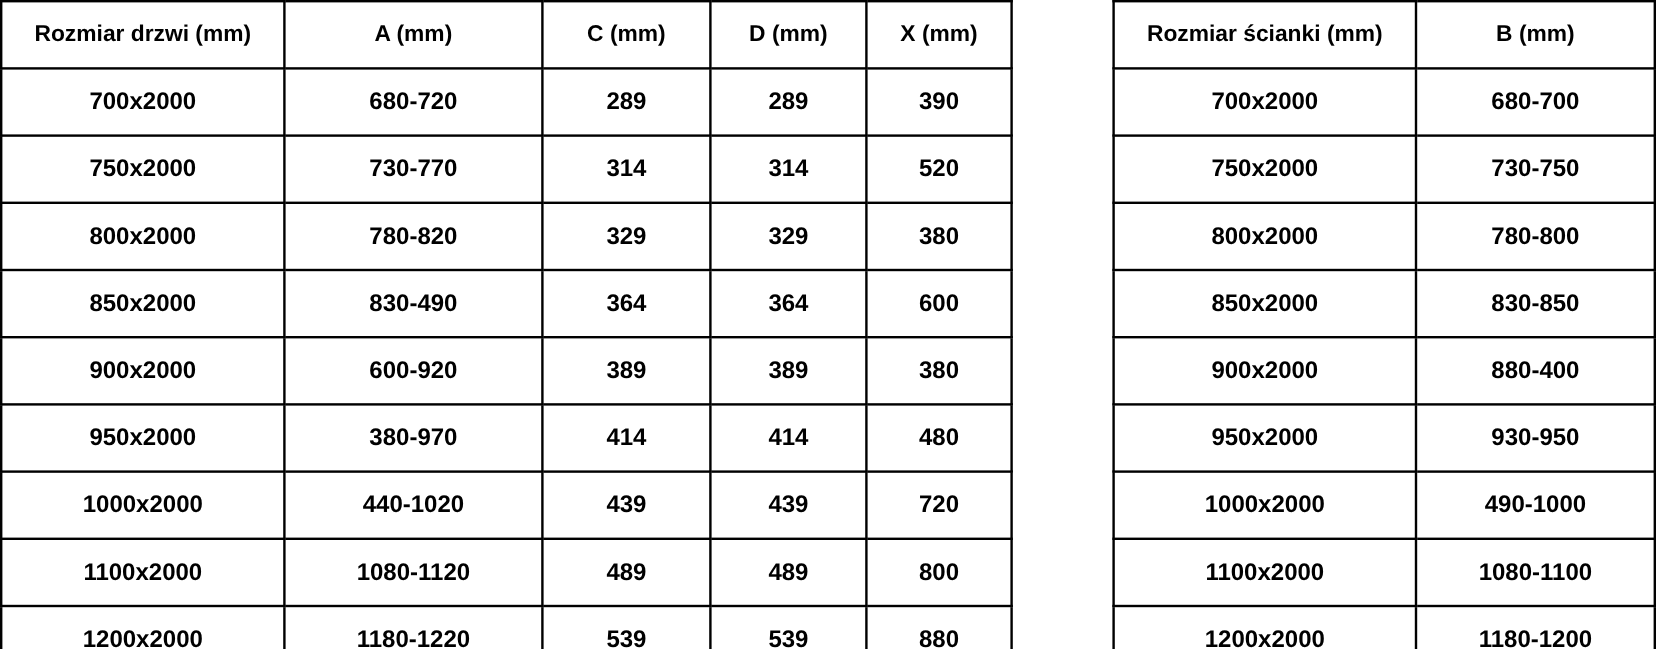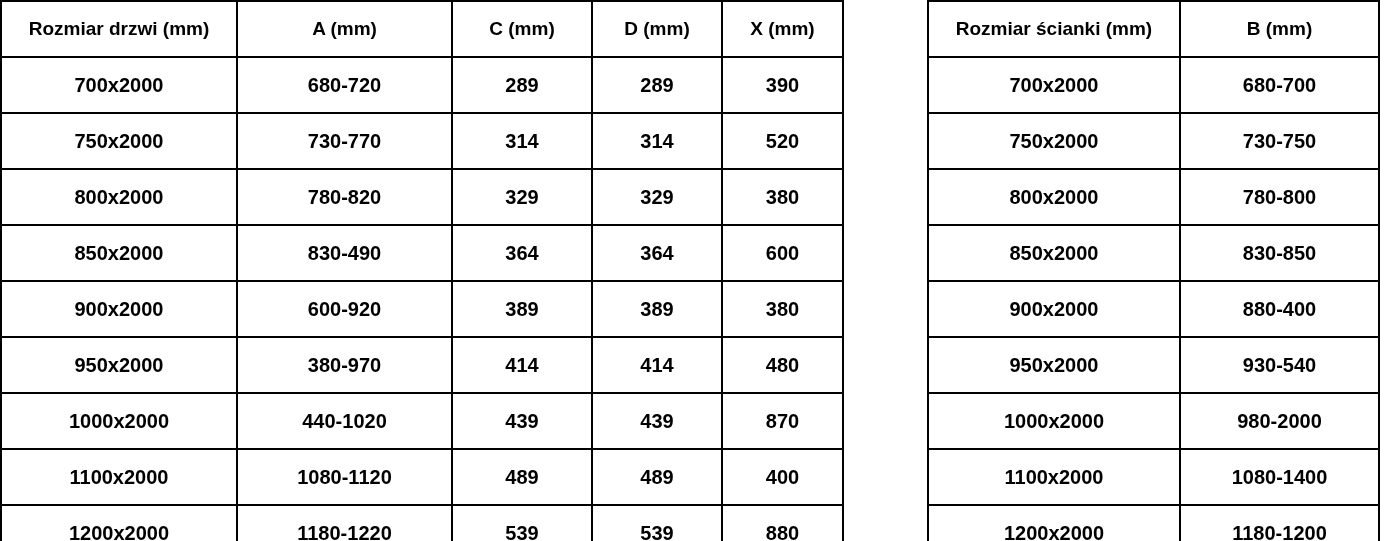--- a/index.html
+++ b/index.html
@@ -130,28 +130,28 @@
           <td>380-970</td>
           <td>414</td>
           <td>414</td>
           <td>480</td>
         </tr>
         <tr>
           <td>1000x2000</td>
           <td>440-1020</td>
           <td>439</td>
           <td>439</td>
-          <td>870</td>
+          <td>720</td>
         </tr>
         <tr>
           <td>1100x2000</td>
           <td>1080-1120</td>
           <td>489</td>
           <td>489</td>
-          <td>400</td>
+          <td>800</td>
         </tr>
         <tr>
           <td>1200x2000</td>
           <td>1180-1220</td>
           <td>539</td>
           <td>539</td>
           <td>880</td>
         </tr>
       </tbody>
     </table>
@@ -187,29 +187,29 @@
         <tr>
           <td>850x2000</td>
           <td>830-850</td>
         </tr>
         <tr>
           <td>900x2000</td>
           <td>880-400</td>
         </tr>
         <tr>
           <td>950x2000</td>
-          <td>930-540</td>
+          <td>930-950</td>
         </tr>
         <tr>
           <td>1000x2000</td>
-          <td>980-2000</td>
+          <td>490-1000</td>
         </tr>
         <tr>
           <td>1100x2000</td>
-          <td>1080-1400</td>
+          <td>1080-1100</td>
         </tr>
         <tr>
           <td>1200x2000</td>
           <td>1180-1200</td>
         </tr>
       </tbody>
     </table>
   </div>
 
 </div>

